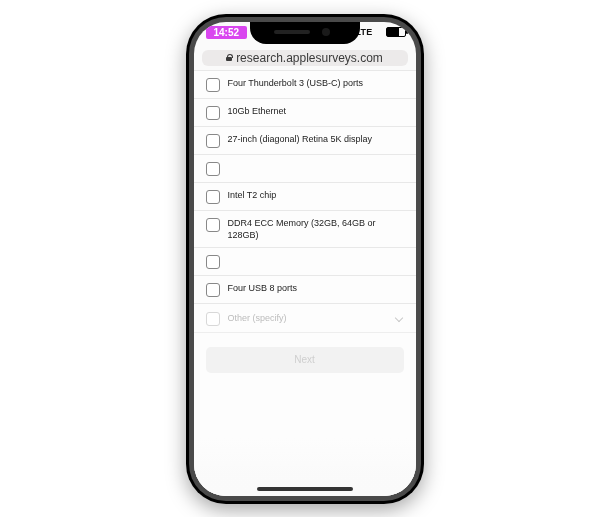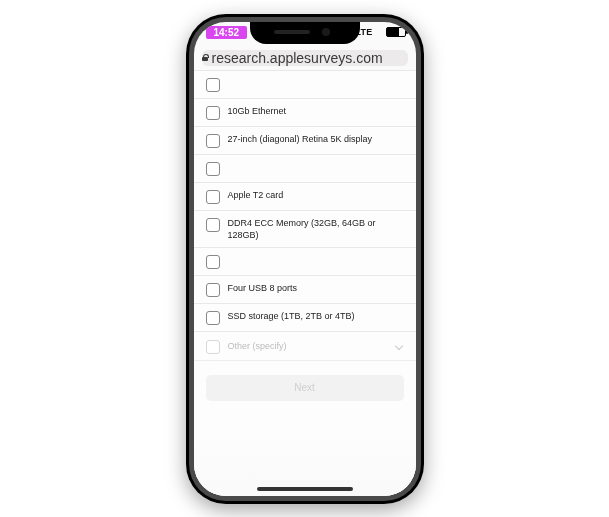--- a/index.html
+++ b/index.html
@@ -22,21 +22,21 @@
   .sig{display:flex;align-items:flex-end;gap:1px;}
   .sig span{display:block;width:2px;background:#000;}
   .sig span:nth-child(1){height:3px;} .sig span:nth-child(2){height:5px;}
   .sig span:nth-child(3){height:7px;} .sig span:nth-child(4){height:9px;}
   .lte{font-size:9px;font-weight:700;letter-spacing:.2px;}
   .batt{width:18px;height:8px;border:1px solid #000;border-radius:2px;position:relative;}
   .batt:after{content:"";position:absolute;right:-3px;top:2px;width:2px;height:4px;background:#000;border-radius:1px;}
   .batt i{display:block;width:70%;height:100%;background:#000;}
   
   .addr{position:absolute;top:28px;left:8px;right:8px;height:16px;background:#eceaea;border-radius:6px;
-        display:flex;align-items:center;gap:4px;font-size:14px;color:#3a3a3a;z-index:30;}
+        display:flex;align-items:center;justify-content:center;gap:4px;font-size:12px;color:#3a3a3a;z-index:30;}
   .lock{width:6px;height:7px;position:relative;}
   .lock:before{content:"";position:absolute;left:1px;top:0;width:4px;height:3px;border:.8px solid #3a3a3a;border-bottom:none;border-radius:3px 3px 0 0;}
   .lock:after{content:"";position:absolute;left:0;bottom:0;width:6px;height:4px;background:#3a3a3a;border-radius:1px;}
   
   .content{position:absolute;top:48px;left:0;right:0;bottom:0;background:#fdfdfd;overflow:hidden;}
   .row{display:flex;align-items:flex-start;gap:8px;padding:6px 12px;border-bottom:1px solid #e8e8e8;}
   .row:first-child{border-top:1px solid #e8e8e8;}
   .cb{flex:0 0 12px;width:12px;height:12px;border:1px solid #888;border-radius:3px;margin-top:1px;background:#fff;}
   .lbl{font-size:9px;color:#222;line-height:12px;}
   
@@ -76,50 +76,47 @@
       </div>
 
       <div class="addr">
         <span class="lock"></span>
         <span>research.applesurveys.com</span>
       </div>
 
       <div class="content">
         <div class="row">
           <span class="cb"></span>
+          <span class="lbl">Four Thunderbolt 3 (USB-C) ports</span>
         </div>
         <div class="row">
           <span class="cb"></span>
           <span class="lbl">10Gb Ethernet</span>
         </div>
         <div class="row">
           <span class="cb"></span>
           <span class="lbl">27-inch (diagonal) Retina 5K display</span>
         </div>
         <div class="row">
           <span class="cb"></span>
         </div>
         <div class="row">
           <span class="cb"></span>
-          <span class="lbl">Apple T2 card</span>
+          <span class="lbl">Intel T2 chip</span>
         </div>
         <div class="row">
           <span class="cb"></span>
           <span class="lbl">DDR4 ECC Memory (32GB, 64GB or 128GB)</span>
         </div>
         <div class="row">
           <span class="cb"></span>
         </div>
         <div class="row">
           <span class="cb"></span>
           <span class="lbl">Four USB 8 ports</span>
-        </div>
-        <div class="row">
-          <span class="cb"></span>
-          <span class="lbl">SSD storage (1TB, 2TB or 4TB)</span>
         </div>
 
         <div class="other">
           <span class="other-left">
             <span class="cb"></span>
             <span>Other (specify)</span>
           </span>
           <span class="chev"></span>
         </div>
 

